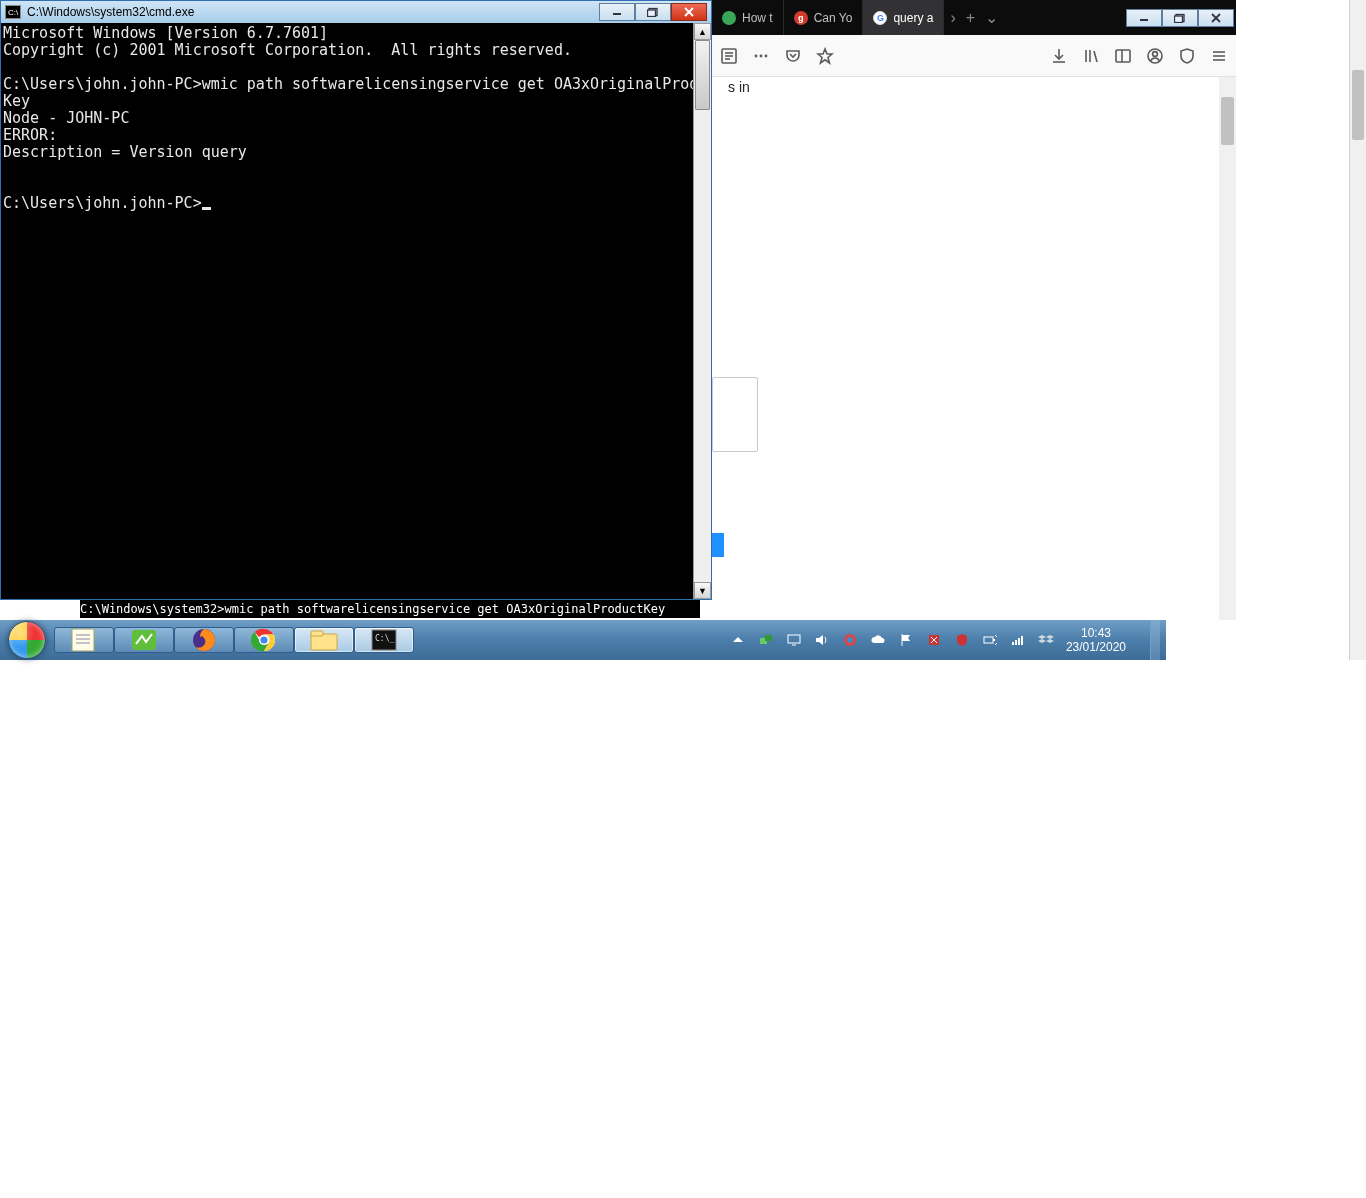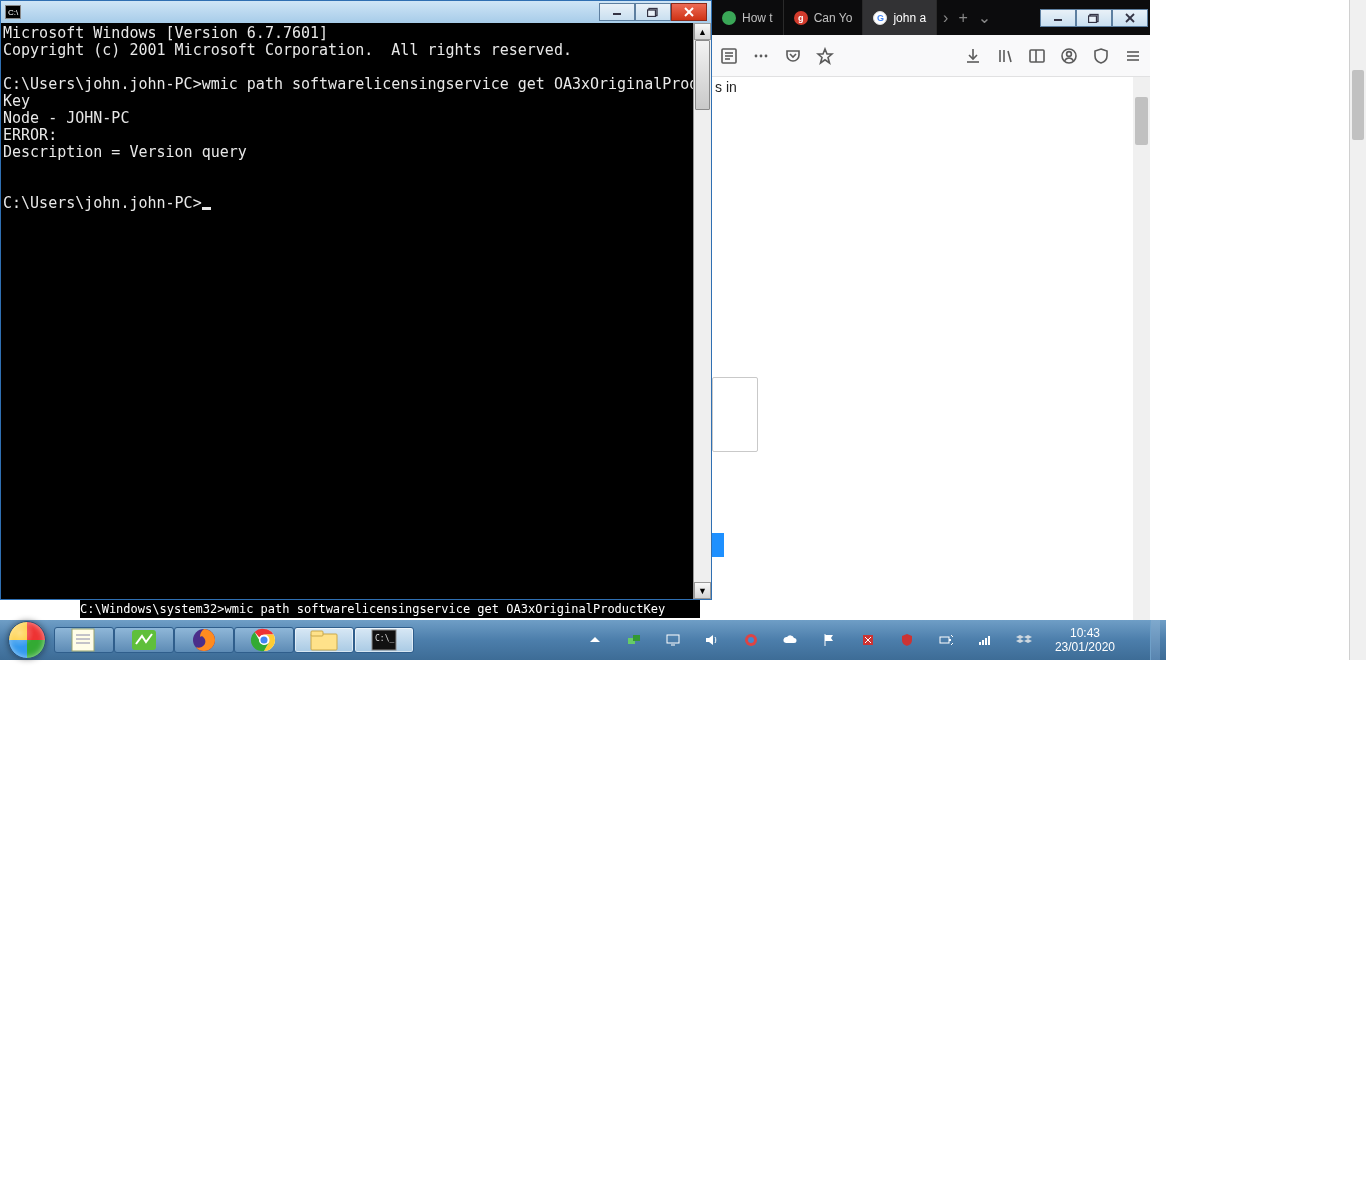--- a/index.html
+++ b/index.html
@@ -20,66 +20,67 @@
 .cmd-scroll { width: 18px; background: #efefef; border-left:1px solid #999; position:relative; }
 .cmd-scroll .arrow { height:17px; background: linear-gradient(#f9f9f9,#d5d5d5); border:1px solid #999; font-size:9px; display:flex; align-items:center; justify-content:center; }
 .cmd-scroll .thumb { position:absolute; top:17px; left:1px; right:1px; height:70px; background: linear-gradient(#f2f2f2,#c9c9c9); border:1px solid #8a8a8a; border-radius:1px;}
 .cmd-scroll .arrow.dn{ position:absolute; bottom:0; left:0; right:0;}
 .cursor { display:inline-block; width:9px; height:3px; background:#e8e8e8; vertical-align: -2px;}
 
 
 .cmd-echo { position:absolute; left:80px; top:600px; width:620px; height:18px; background:#000; color:#fff; font-family: Consolas, monospace; font-size:12px; line-height:18px; padding:0 0; overflow:hidden; }
 
 
-.browser { position:absolute; left:712px; top:0; width:438px; height:620px; background:#f8f8f8; }
+.browser { position:absolute; left:712px; top:0; width:524px; height:620px; background:#f8f8f8; }
 .browser-top { height:35px; background:#0c0c0d; display:flex; align-items:stretch; }
 .browser-tab { display:flex; align-items:center; gap:6px; padding:0 10px; color:#c0c0c0; font-size:12px; min-width:0; border-right:1px solid #2a2a2a; }
 .browser-tab.active { background:#323234; color:#fff; }
 .browser-tab .favicon { width:14px; height:14px; border-radius:50%; flex-shrink:0; display:flex; align-items:center; justify-content:center; font-size:9px; font-weight:bold; }
 .tabnav { display:flex; align-items:center; padding:0 6px; gap:10px; color:#888; }
 .tabnav span{ font-size:16px; }
 .browser-winbtns{ margin-left:auto; display:flex; align-items:center; gap:0; padding-right:2px;}
 .browser-winbtn{ width:36px; height:18px; border:1px solid #5d7fa0; background:linear-gradient(#e9f1f8,#c9dff0); display:flex; align-items:center; justify-content:center; margin-top:1px;}
 .browser-winbtn svg{width:12px;height:10px;}
 
 .browser-toolbar { height:42px; background:#f9f9fa; border-bottom:1px solid #e1e1e2; display:flex; align-items:center; padding:0 8px; gap:16px; color:#5a5a5a; }
 .browser-toolbar .left{ display:flex; gap:14px; align-items:center;}
 .browser-toolbar .right{ margin-left:auto; display:flex; gap:14px; align-items:center;}
 .tb-icon{ width:18px; height:18px; display:flex; align-items:center; justify-content:center; }
 .tb-icon svg{ width:18px; height:18px; stroke:#5b5b5b; fill:none; stroke-width:1.6; }
 
 .browser-content{ background:#fff; height:calc(100% - 77px); position:relative; border-right:1px solid #ccc;}
-.browser-content .snip{ position:absolute; left:3px; top:2px; color:#222; font-size:14px;}
+.browser-content .snip{ position:absolute; left:16px; top:2px; color:#222; font-size:14px;}
 .browser-content .box{ position:absolute; left:0; top:300px; width:46px; height:75px; border:1px solid #c9c9c9; border-radius:2px; background:#fff;}
 .browser-content .hl { position:absolute; left:0; top:456px; width:12px; height:24px; background:#1e90ff;}
 .browser-vscroll{ position:absolute; right:0; top:77px; bottom:0; width:17px; background:#f0f0f0;}
 .browser-vscroll .vthumb{ position:absolute; top:20px; left:2px; right:2px; height:48px; background:#c1c1c1; border-radius:2px;}
 
 
 .taskbar { position:absolute; left:0; top:620px; width:1166px; height:40px; background:linear-gradient(#6f9ec6,#4c7eab 50%,#3d6c96); display:flex; align-items:center; }
 .startbtn{ width:54px; height:40px; display:flex; align-items:center; justify-content:center;}
 .orb{ width:38px; height:38px; border-radius:50%; background:radial-gradient(circle at 30% 30%, #fff6, #0000 40%), conic-gradient(#e33 0 90deg,#3a3 90deg 180deg,#39e 180deg 270deg,#fc3 270deg 360deg); box-shadow:0 0 6px #0007, inset 0 0 6px #fff9; border:1px solid #2c537a;}
 .tbtn{ width:60px; height:26px; margin:1px 0 1px 0; border:1px solid #2f5e8c; border-radius:3px; background:linear-gradient(#8fb7d8,#5d8bb5); display:flex; align-items:center; justify-content:center; }
 .tbtn.active{ background:linear-gradient(#d8e8f5,#a9cae4); box-shadow:inset 0 0 0 1px #fff8;}
 .tbtn .ico{ width:32px; height:28px; }
-.tray{ margin-left:auto; display:flex; align-items:center; gap:23px; padding:0 6px; color:#fff; font-size:11px;}
+.tray{ margin-left:auto; display:flex; align-items:center; gap:12px; padding:0 6px; color:#fff; font-size:11px;}
 .tray .tico{ width:16px; height:16px; display:flex; align-items:center; justify-content:center;}
 .clock{ text-align:center; line-height:14px; font-size:12px; padding-right:6px;}
 .showdesk{ width:10px; height:40px; border-left:1px solid #6fa0c9; background:linear-gradient(#7fa9cd,#5884af); margin-left:6px;}
 
 
 .outer-vscroll{ position:absolute; right:0; top:0; width:17px; height:660px; background:#f0f0f0; border-left:1px solid #d0d0d0;}
 .outer-vscroll .othumb{ position:absolute; top:70px; left:2px; right:2px; height:70px; background:#c1c1c1; border-radius:2px;}
 </style>
 </head>
 <body>
 
 <div class="cmd-window">
   <div class="cmd-titlebar">
     <div class="cmd-icon">C:\</div>
+    <div class="title-text">C:\Windows\system32\cmd.exe</div>
     <div class="cmd-winbtns">
       <div class="cmd-winbtn">
           <svg viewBox="0 0 12 10">
             <line x1="2" y1="7" x2="10" y2="7" stroke="#334" stroke-width="2"></line>
           </svg>
         </div>
       <div class="cmd-winbtn">
           <svg viewBox="0 0 12 10">
             <rect x="2" y="1.5" width="8" height="7" fill="none" stroke="#334" stroke-width="1.3"></rect>
             <rect x="0.5" y="3" width="8" height="6.5" fill="#e9f1f8" stroke="#334" stroke-width="1.3"></rect>
@@ -120,21 +121,21 @@
     <div class="browser-tab">
       <span class="favicon" style="background:#3aa757"></span>
       <span>How t</span>
     </div>
     <div class="browser-tab">
       <span class="favicon" style="background:#d23b2c;color:#fff">g</span>
       <span>Can Yo</span>
     </div>
     <div class="browser-tab active">
       <span class="favicon" style="background:#fff;color:#4285f4;border:1px solid #ddd">G</span>
-      <span>john a</span>
+      <span>query a</span>
     </div>
     <div class="tabnav">
       <span>›</span>
       <span>+</span>
       <span>⌄</span>
     </div>
     <div class="browser-winbtns">
       <div class="browser-winbtn">
           <svg viewBox="0 0 12 10">
             <line x1="2" y1="7" x2="10" y2="7" stroke="#334" stroke-width="2"></line>

